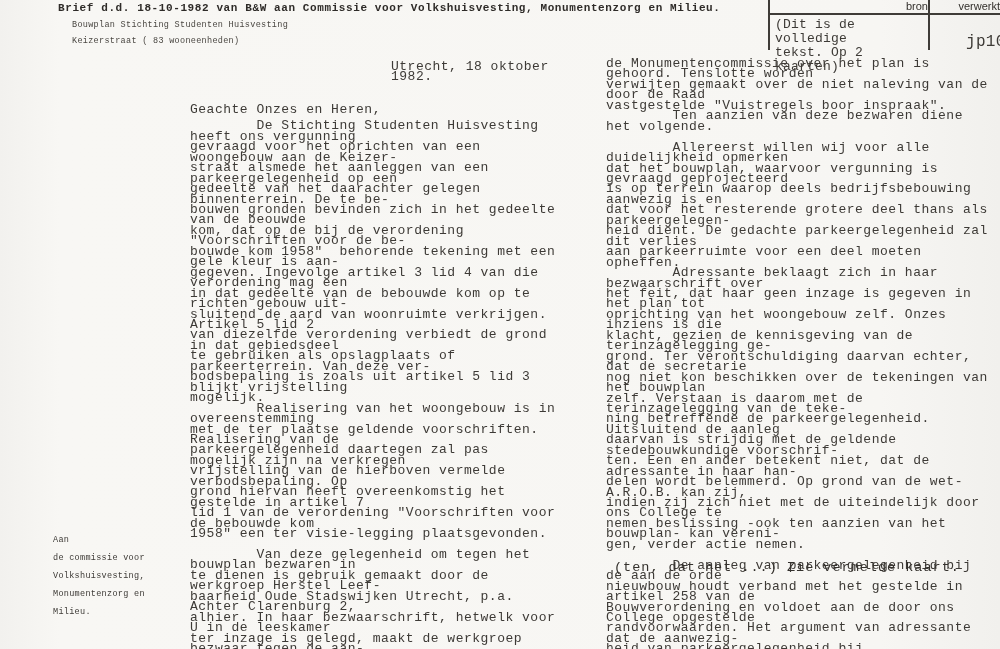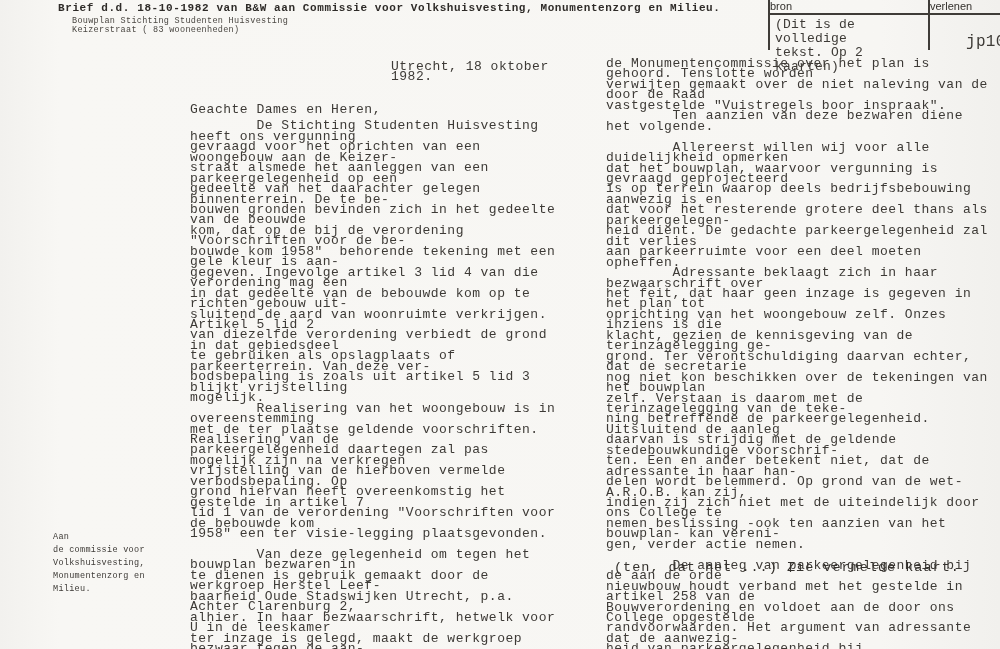--- a/index.html
+++ b/index.html
@@ -21,21 +21,21 @@
     font-size: 11px;
     font-weight: bold;
     letter-spacing: 0.6px;
     color: #2e2b28;
   }
   .doc-subject {
     position: absolute;
     left: 44px;
     top: 17px;
     font-size: 8.5px;
-    line-height: 9px;
+    line-height: 16px;
     letter-spacing: 0.3px;
     color: #4a4742;
   }
 
   
   .meta-table {
     position: absolute;
     left: 768px;
     top: 0;
     width: 232px;
@@ -49,21 +49,21 @@
     border-right: 2px solid #3f3c38;
     box-sizing: border-box;
   }
   .mt-verwerkt { flex: 1; }
   .mt-head {
     height: 13px;
     border-bottom: 2px solid #3f3c38;
     font-family: "Liberation Sans", sans-serif;
     font-size: 11px;
     line-height: 12px;
-    text-align: left;
+    text-align: right;
     color: #33302c;
   }
   .mt-note {
     font-size: 13px;
     line-height: 14px;
     letter-spacing: 0.2px;
     padding: 3px 0 0 5px;
     color: #3d3a36;
   }
   .mt-code {
@@ -96,21 +96,21 @@
     font-size: 13px;
     line-height: 10.45px;
     letter-spacing: 0.5px;
   }
 
   .recipient {
     position: absolute;
     left: 25px;
     top: 531px;
     font-size: 8.5px;
-    line-height: 13px;
+    line-height: 18px;
     letter-spacing: 0.3px;
   }
 
   .continuation {
     position: absolute;
     left: 586px;
     top: 560px;
     font-size: 13.5px;
     letter-spacing: 1px;
     color: #34312d;
@@ -126,28 +126,28 @@
   <div class="doc-subject typewriter">Bouwplan Stichting Studenten Huisvesting
 Keizerstraat ( 83 wooneenheden)</div>
 
   <div class="meta-table">
     <div class="mt-col mt-bron">
       <div class="mt-head">bron</div>
       <div class="mt-note typewriter">(Dit is de volledige
 tekst. Op 2 kaarten)</div>
     </div>
     <div class="mt-col mt-verwerkt">
-      <div class="mt-head">verlenen</div>
+      <div class="mt-head">verwerkt</div>
       <div class="mt-code typewriter">jp1082</div>
     </div>
   </div>
 
   <div class="col-left">
     <div class="dateline typewriter">Utrecht, 18 oktober 1982.</div>
-    <div class="salutation typewriter">Geachte Dames en Heren,</div>
+    <div class="salutation typewriter">Geachte Onzes en Heren,</div>
     <div class="body typewriter">        De Stichting Studenten Huisvesting heeft ons vergunning
 gevraagd voor het oprichten van een woongebouw aan de Keizer-
 straat alsmede het aanleggen van een parkeergelegenheid op een
 gedeelte van het daarachter gelegen binnenterrein. De te be-
 bouwen gronden bevinden zich in het gedeelte van de beouwde
 kom, dat op de bij de verordening "Voorschriften voor de be-
 bouwde kom 1958"  behorende tekening met een gele kleur is aan-
 gegeven. Ingevolge artikel 3 lid 4 van die verordening mag een
 in dat gedeelte van de bebouwde kom op te richten gebouw uit-
 sluitend de aard van woonruimte verkrijgen. Artikel 5 lid 2

